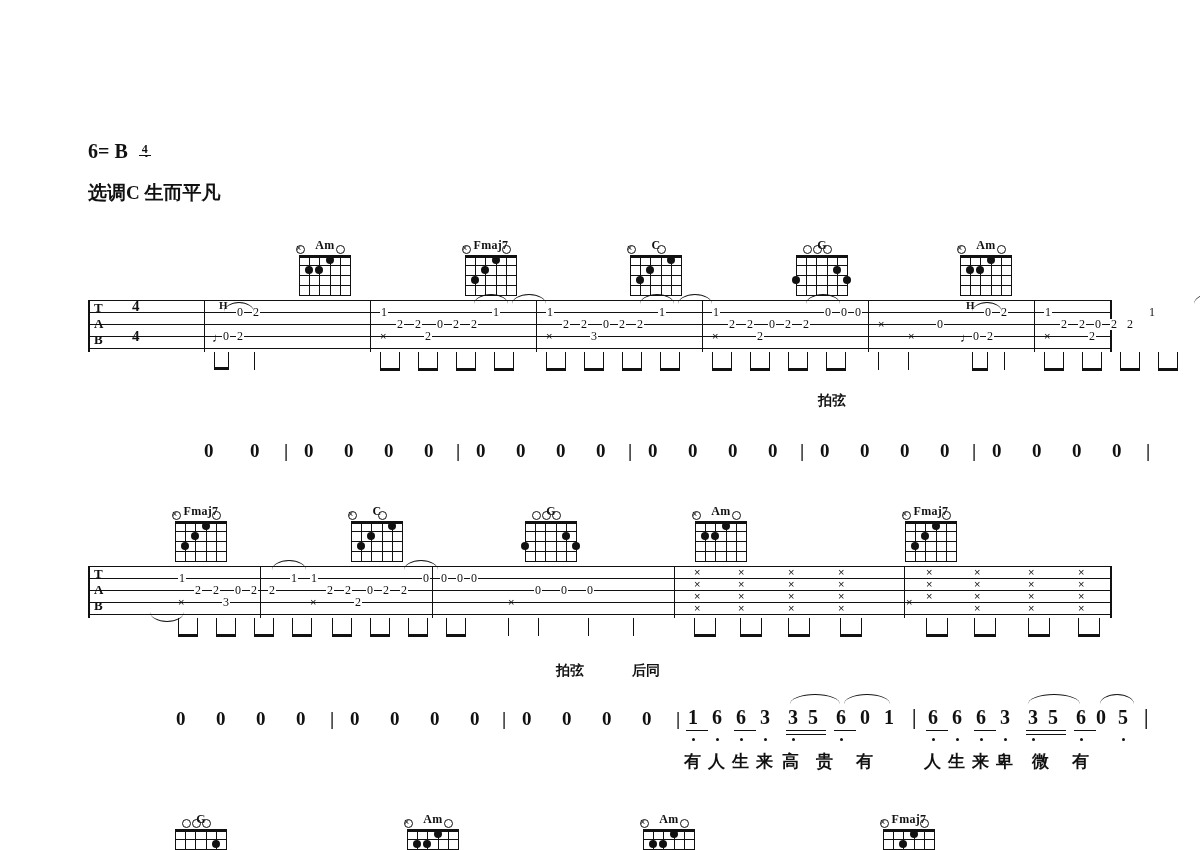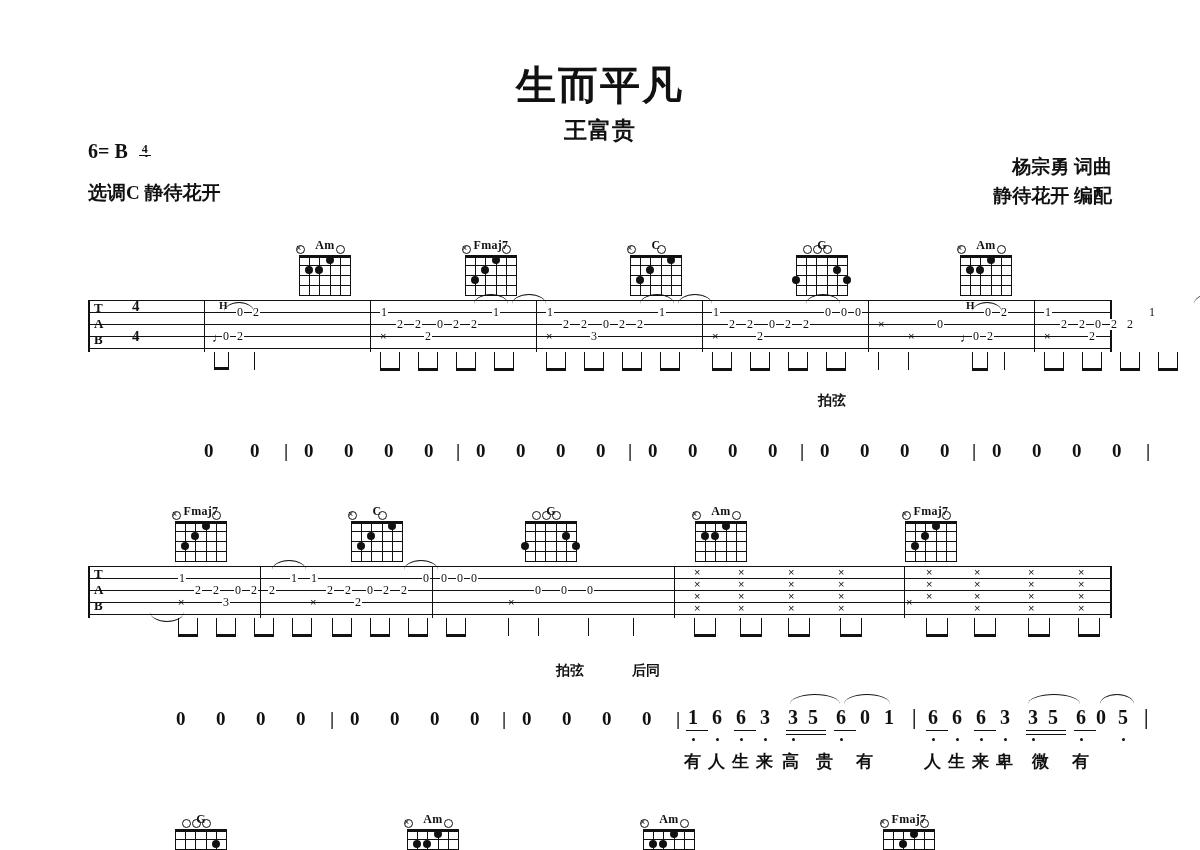--- a/index.html
+++ b/index.html
@@ -77,36 +77,30 @@
   .ndot{position:absolute;width:3px;height:3px;border-radius:50%;background:#111;}
   .underline{position:absolute;height:1.4px;background:#111;}
   .lyric{position:absolute;font-family:"Liberation Serif",serif;font-size:17px;font-weight:bold;}
   .lyric span{position:absolute;}
 </style>
 </head>
 <body>
 
 <div class="sheet">
 
-  <div class="title">生而平凡</div>
-  <div class="artist">王富贵</div>
 
   <div class="keyline">
     <span>6= B</span>
     <span class="frac">
       <span class="num">4</span>
       <span class="den">4</span>
     </span>
   </div>
-  <div class="tuneline">选调C  静待花开</div>
-
-  <div class="credits">
-    <div>杨宗勇  词曲</div>
-    <div>静待花开  编配</div>
-  </div>
+  <div class="tuneline">选调C  生而平凡</div>
+
 
   <div id="chord-layer">
       <div class="chord" style="left: 296px; top: 238px;">
         <div class="cname">Am</div>
         <div class="grid">
           <div class="nut"></div>
           <div class="vline" style="left: 0px;"></div>
           <div class="vline" style="left: 10.2px;"></div>
           <div class="vline" style="left: 20.4px;"></div>
           <div class="vline" style="left: 30.6px;"></div>

